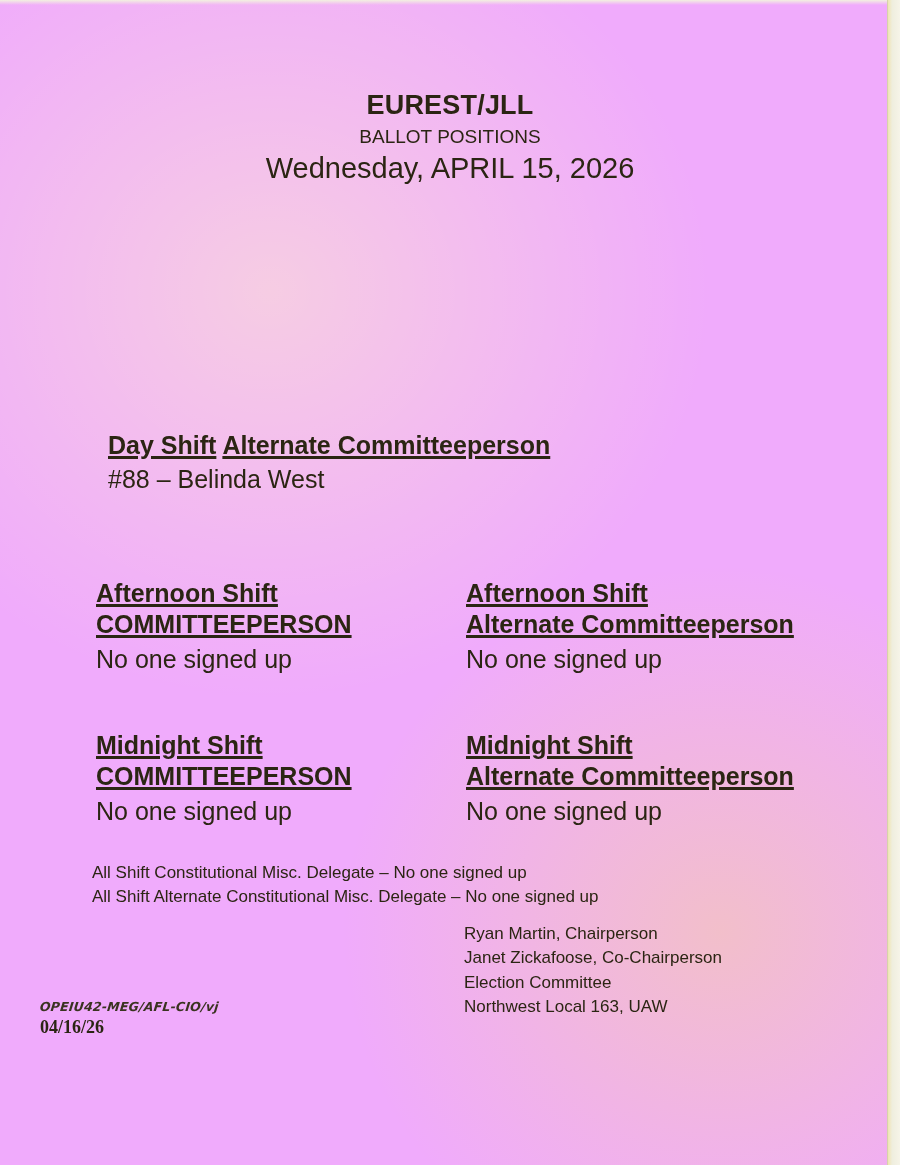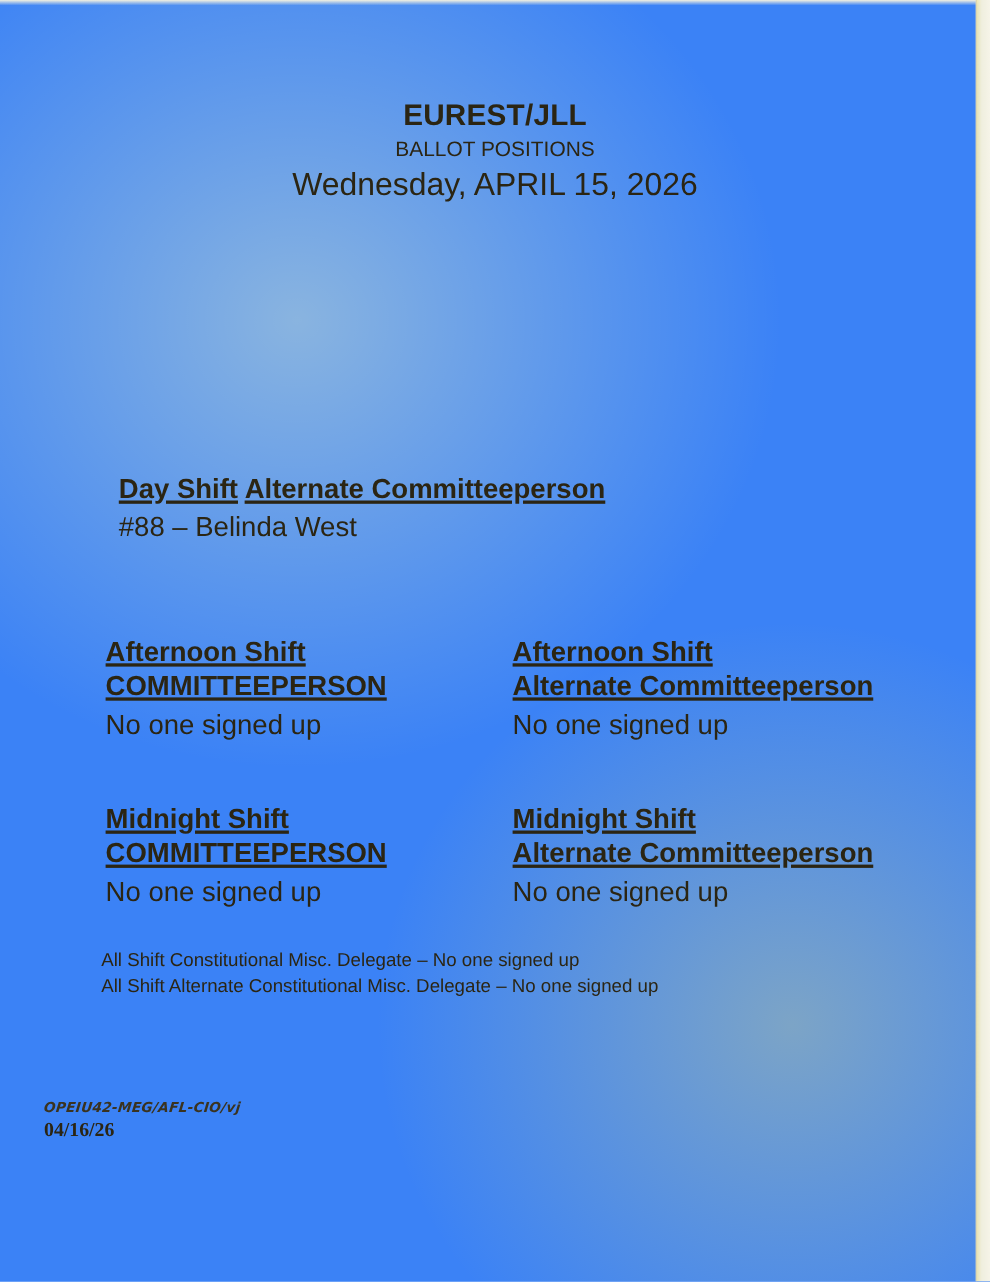--- a/index.html
+++ b/index.html
@@ -11,21 +11,21 @@
     width: 900px;
     height: 1165px;
     background: #ffffff;
     font-family: "Liberation Sans", sans-serif;
     overflow: hidden;
   }
   #page {
     position: relative;
     width: 900px;
     height: 1165px;
-    background: #3b82f6;
+    background: #f0abfc;
     color: #2b2513;
     overflow: hidden;
   }
   
   #page::before {
     content: "";
     position: absolute;
     inset: 0;
     background:
       radial-gradient(ellipse 70% 50% at 30% 25%, rgba(255,255,190,0.40), rgba(255,255,190,0) 70%),
@@ -244,20 +244,26 @@
         <span class="u">Alternate Committeeperson</span>
       </div>
       <div class="entry">No one signed up</div>
     </div>
 
     <div class="block" id="sec-delegates">
       <div>All Shift Constitutional Misc. Delegate – No one signed up</div>
       <div>All Shift Alternate Constitutional Misc. Delegate – No one signed up</div>
     </div>
 
+    <div class="block" id="sec-signature">
+      <div>Ryan Martin, Chairperson</div>
+      <div>Janet Zickafoose, Co-Chairperson</div>
+      <div>Election Committee</div>
+      <div>Northwest Local 163, UAW</div>
+    </div>
 
     <div class="block" id="sec-bug">
       <div class="bug">OPEIU42-MEG/AFL-CIO/vj</div>
       <div class="bugdate">04/16/26</div>
     </div>
 
   </div>
 </div>
 
 </body></html>

